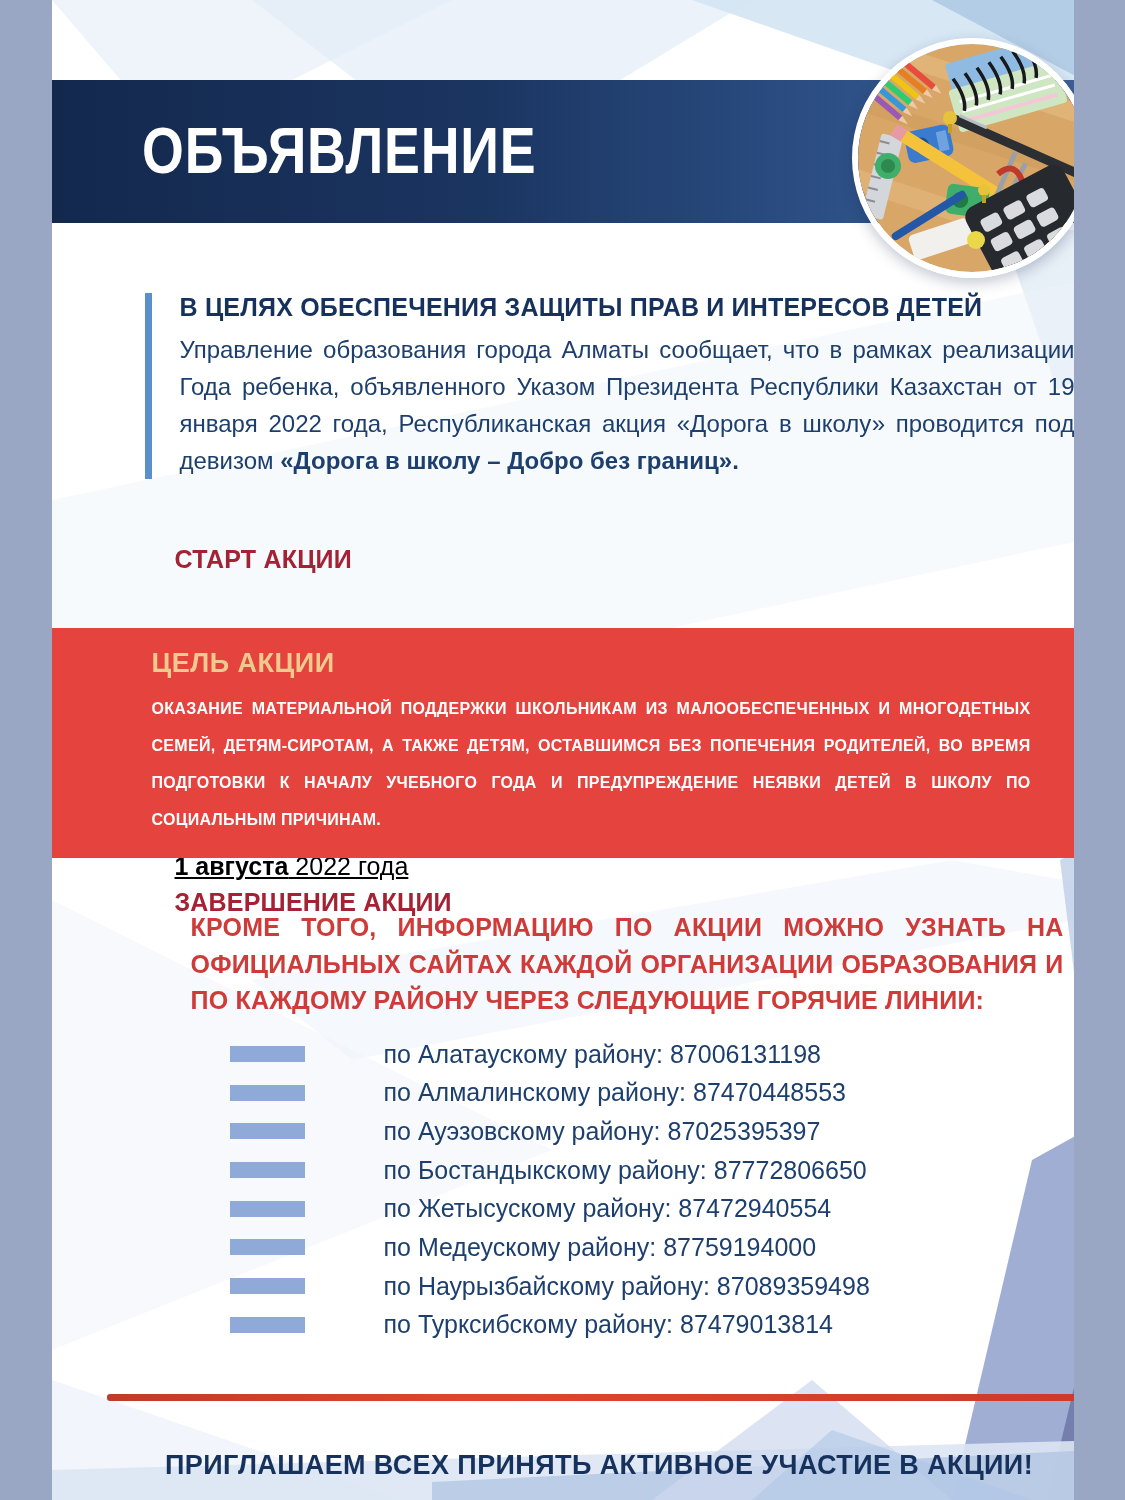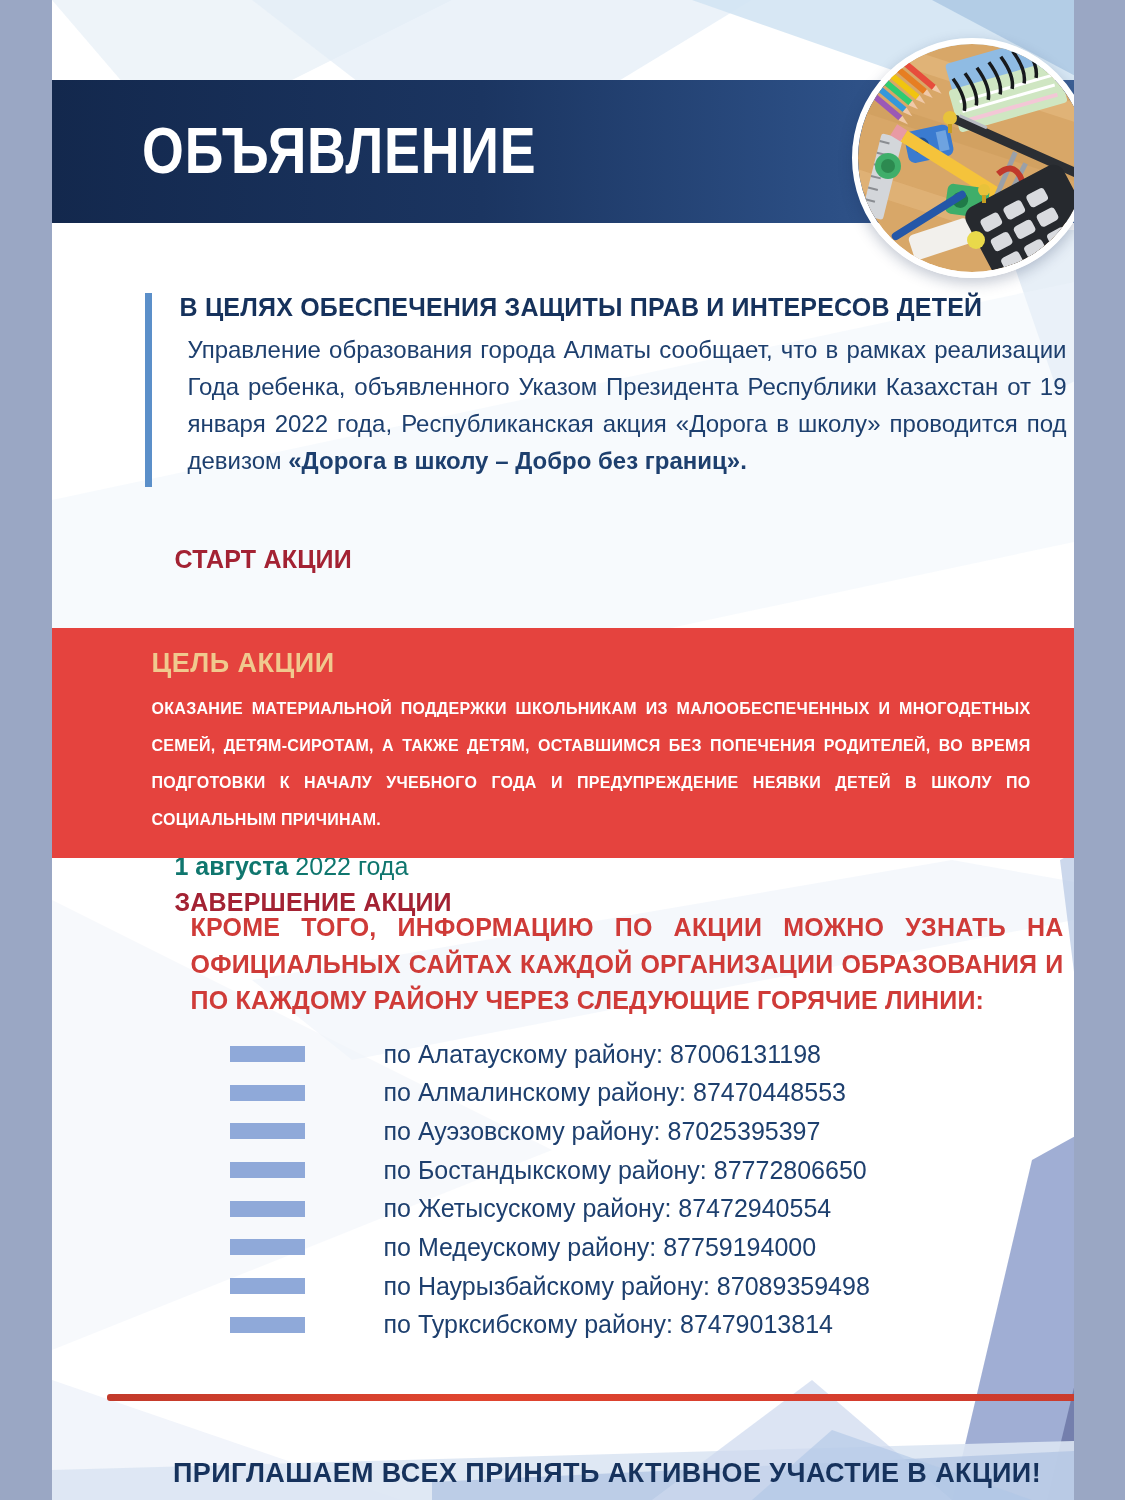--- a/index.html
+++ b/index.html
@@ -16,48 +16,48 @@
 
   
   .photo-wrap{position:absolute;left:800px;top:38px;width:228px;height:228px;border-radius:50%;
     border:6px solid #ffffff;overflow:hidden;z-index:3;box-shadow:0 5px 14px rgba(20,40,80,.25);}
   .photo-wrap svg{display:block;}
 
   
   .intro{position:absolute;left:93px;top:293px;width:930px;z-index:2;
     border-left:7px solid #5b8fc9;padding-left:28px;box-sizing:border-box;}
   .intro-heading{margin:0 0 9px 0;font-size:25px;font-weight:bold;color:#16325c;letter-spacing:.2px;}
-  .intro-body{margin:8px;font-size:24px;line-height:37px;color:#1d3f6e;text-align:justify;}
+  .intro-body{margin:0;font-size:24px;line-height:37px;color:#1d3f6e;text-align:justify;}
   .bold{font-weight:bold;}
 
   
   .dates{position:absolute;left:123px;top:541px;width:900px;z-index:2;font-size:25px;line-height:36px;}
   .date-row{display:flex;flex-direction:column;}
   .date-label{width:307px;flex:0 0 307px;font-weight:bold;color:#a32233;letter-spacing:.2px;}
-  .date-value{color:#0f766e;}
+  .date-value{color:#000000;text-decoration:underline;}
 
   
   .goal-band{position:absolute;left:0;top:628px;width:100%;height:230px;background:#e5433e;z-index:2;
     box-sizing:border-box;padding:20px 43px 0 100px;}
   .goal-heading{margin:0 0 11px 0;font-size:27px;font-weight:bold;color:#f0c98e;letter-spacing:.5px;}
   .goal-body{margin:0;font-size:16px;font-weight:bold;color:#ffffff;line-height:37px;
     text-align:justify;letter-spacing:.3px;}
 
   
   .hotline-intro{position:absolute;left:123px;top:893px;width:873px;z-index:2;margin:16px;
     font-size:25px;font-weight:bold;color:#cf3b38;line-height:36.5px;text-align:justify;letter-spacing:.2px;}
   .hotline-list{position:absolute;left:178px;top:1041px;z-index:2;}
   .hotline-row{display:flex;align-items:center;height:26px;margin-bottom:12.7px;}
   .bullet{display:inline-block;width:75px;height:16px;background:#8fa9d9;margin-right:33px;flex:0 0 75px;}
   .hotline-text{font-size:25px;color:#1d3f6e;white-space:nowrap;margin-left:46px;}
 
   
   .divider{position:absolute;left:55px;top:1394px;width:1030px;height:7px;border-radius:3px;z-index:2;
     background:linear-gradient(90deg,#c23a2b 0%,#e0452f 35%,#d43d2e 75%,#c73b2d 100%);}
-  .footer-text{position:absolute;left:0;top:1440px;width:100%;z-index:2;margin:18px;
+  .footer-text{position:absolute;left:0;top:1440px;width:100%;z-index:2;margin:10px;
     box-sizing:border-box;padding-left:53px;text-align:center;
     font-size:27px;font-weight:bold;color:#16325c;letter-spacing:.4px;}
 </style>
 </head>
 <body>
 
 <div class="page">
 
   <svg class="bg-svg" width="1125" height="1500" viewBox="0 0 1125 1500" aria-hidden="true">
     <rect width="1125" height="1500" fill="#ffffff"></rect>

